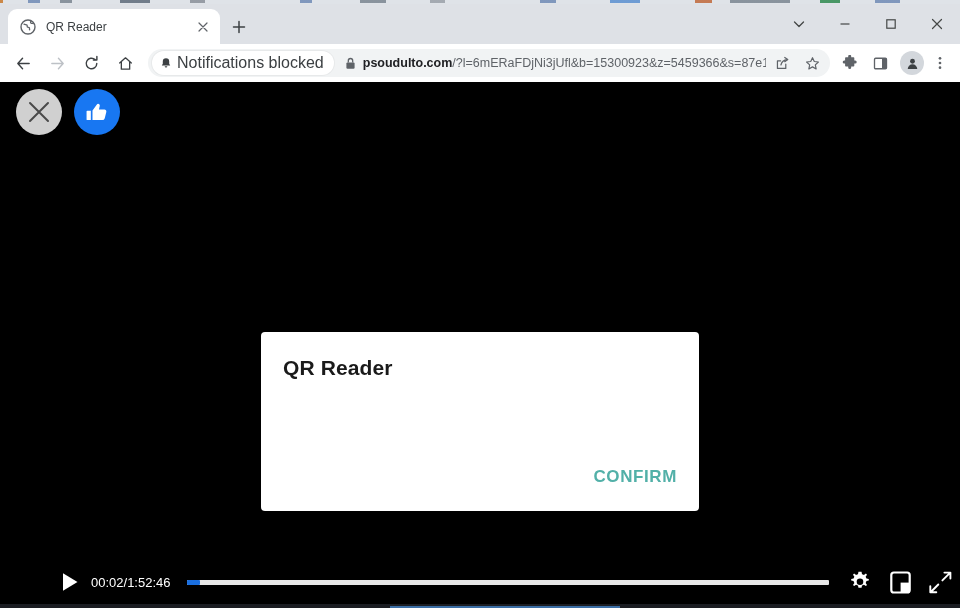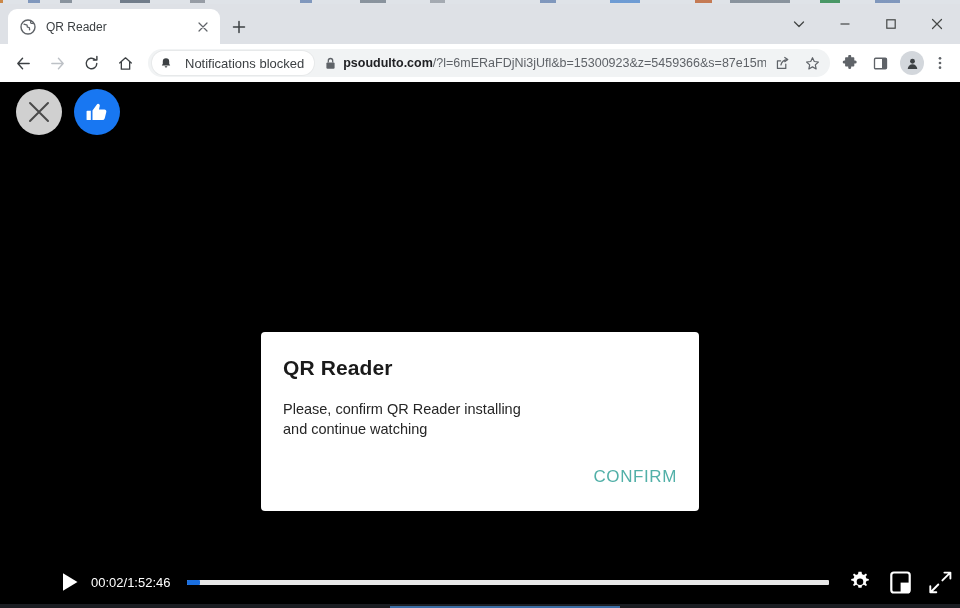--- a/index.html
+++ b/index.html
@@ -160,23 +160,23 @@
     display: flex;
     align-items: center;
     height: 24px;
     background: #fff;
     border-radius: 12px;
     padding: 0 10px 0 8px;
     flex: 0 0 auto;
     box-shadow: 0 0 0 1px rgba(0,0,0,.04);
   }
   .notif-chip .label {
-    font-size: 13px;
+    font-size: 16px;
     color: #3c4043;
-    margin-left: 13px;
+    margin-left: 5px;
     white-space: nowrap;
   }
   .lock {
     flex: 0 0 auto;
     margin: 0 7px 0 11px;
     display: flex;
     align-items: center;
     color: #5f6368;
   }
   .url {
@@ -255,21 +255,21 @@
     margin-top: 19px;
     white-space: pre-line;
   }
   .dialog-actions {
     position: absolute;
     right: 22px;
     bottom: 24px;
   }
   .confirm-btn {
     font-size: 17px;
-    font-weight: normal;
+    font-weight: bold;
     letter-spacing: .6px;
     color: #52b0a8;
     background: none;
     border: none;
     padding: 0;
     font-family: "Liberation Sans", sans-serif;
   }
 
   
   .controls {
@@ -486,22 +486,20 @@
       <div class="circle-btn like-circle">
         <svg width="25" height="25" viewBox="0 0 24 24">
           <path d="M2.2 10.2 h3.4 v9.1 H2.2 a.7 .7 0 0 1 -.7 -.7 v-7.7 a.7 .7 0 0 1 .7 -.7 Z" fill="#fff"></path>
           <path d="M7.2 10 L11.4 4.3 a1.6 1.6 0 0 1 2.8 1.3 l-.8 3.5 h5.2 a1.9 1.9 0 0 1 1.85 2.4 l-1.5 5.9 a2.4 2.4 0 0 1 -2.3 1.8 H7.2 Z" fill="#fff"></path>
         </svg>
       </div>
     </div>
 
     <div class="dialog">
       <div class="dialog-title">QR Reader</div>
-      <div class="dialog-body">Please, confirm QR Reader installing
-and continue watching</div>
       <div class="dialog-actions">
         <button class="confirm-btn">CONFIRM</button>
       </div>
     </div>
 
     <div class="controls">
       <div class="play-btn">
         <svg width="18" height="20" viewBox="0 0 18 20">
           <path d="M2 1.2 L16.5 10 L2 18.8 Z" fill="#fff"></path>
         </svg>

